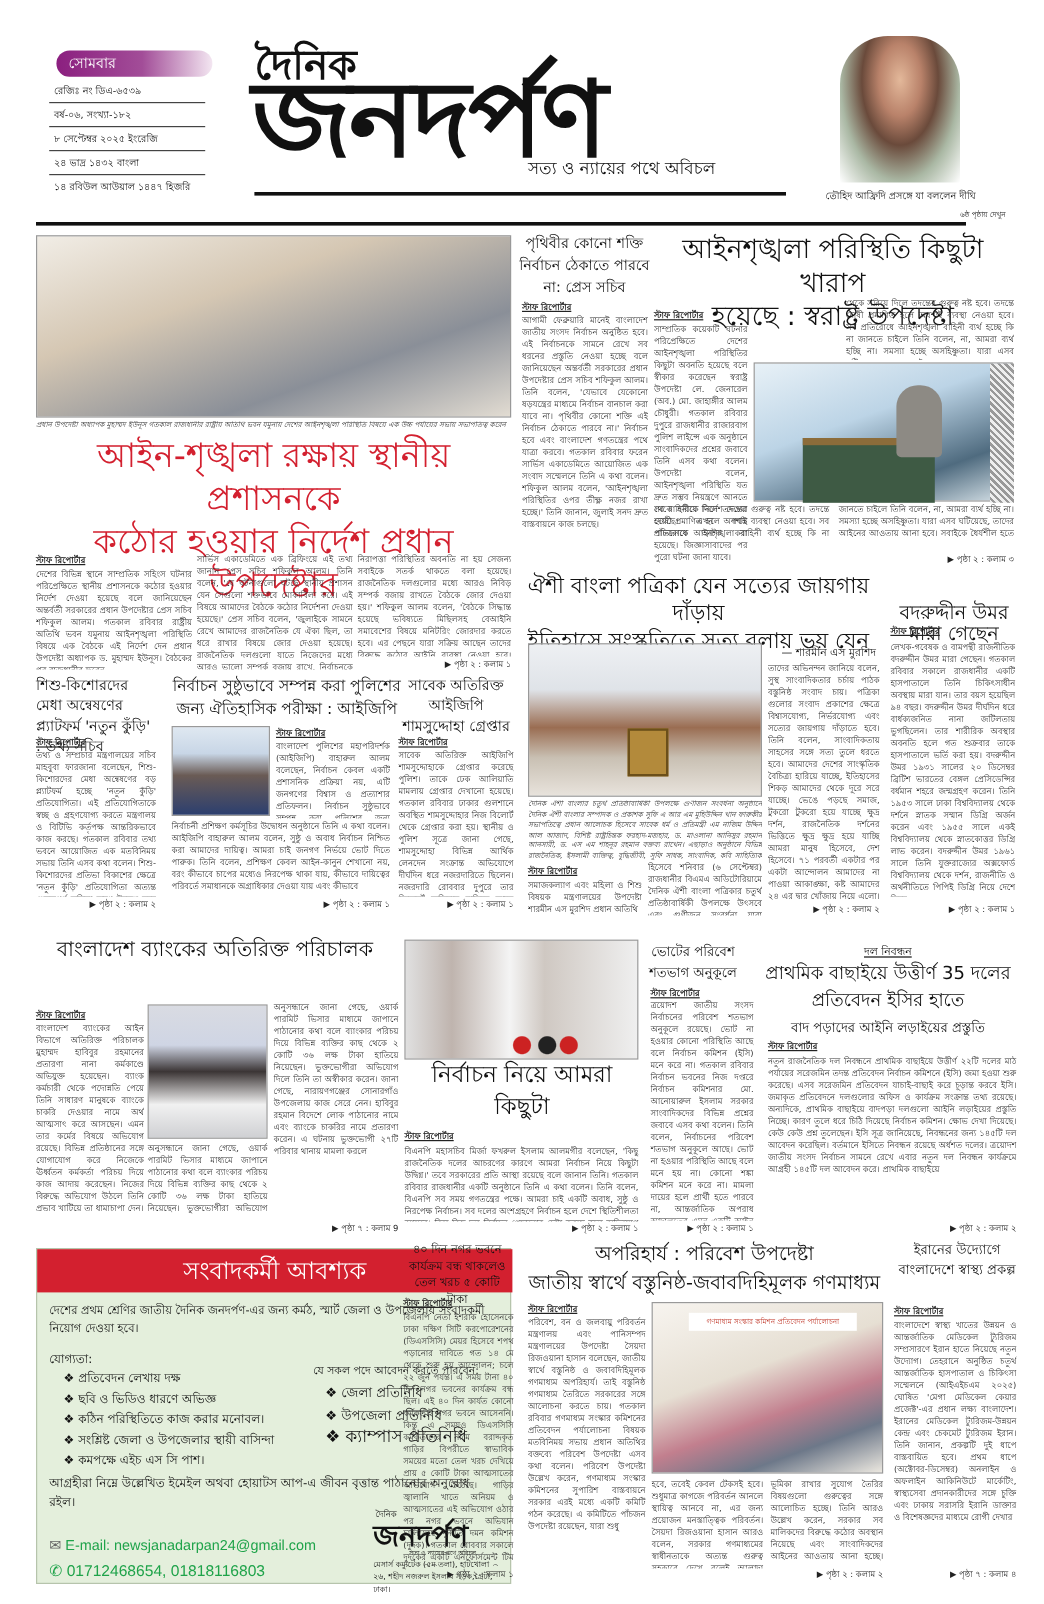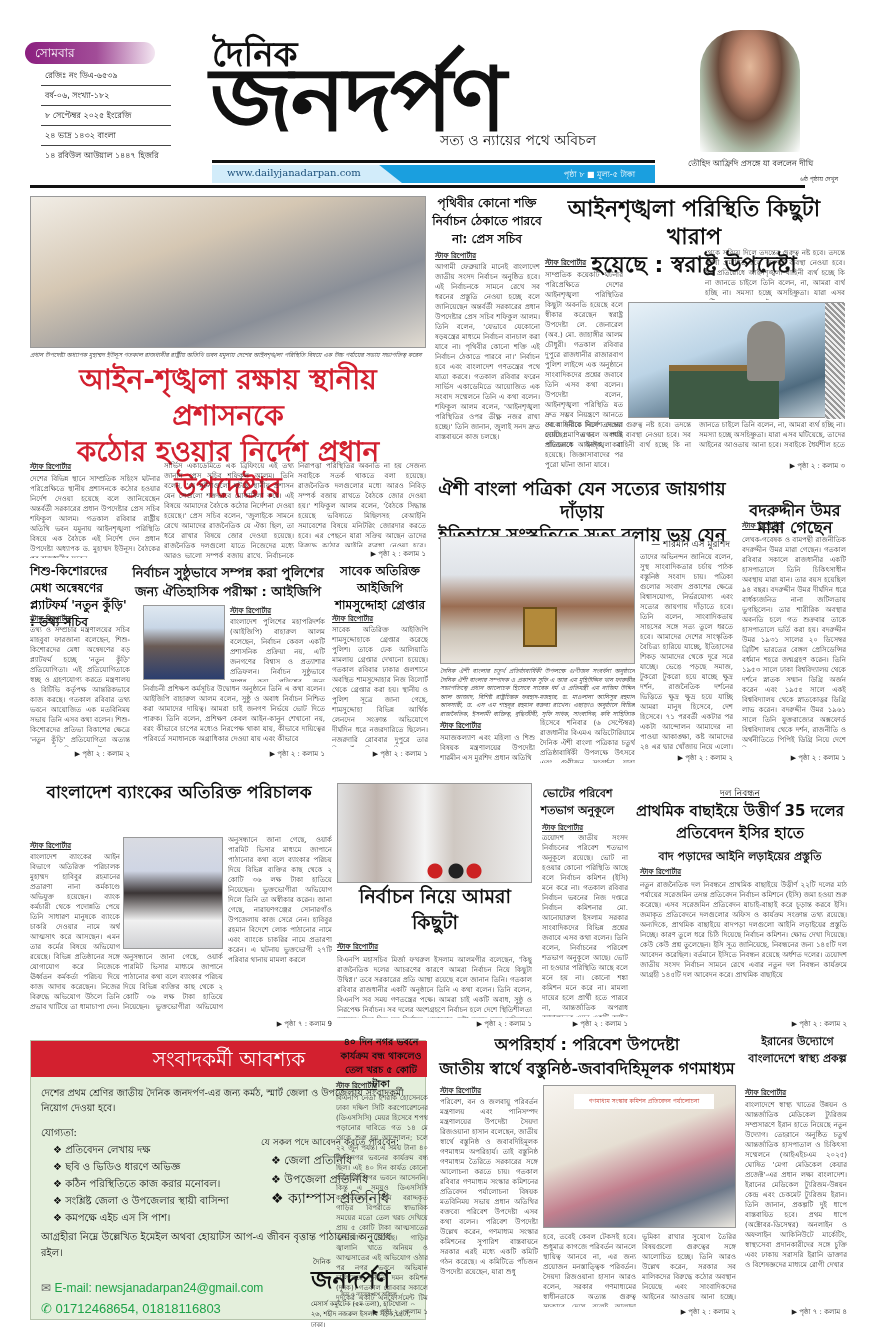--- a/index.html
+++ b/index.html
@@ -6,48 +6,43 @@
   html, body { width: 870px; height: 1337px; background: #fff; overflow: hidden; }
   body { font-family: "DejaVu Sans", sans-serif; color: #111; position: relative; }
   .abs { position: absolute; }
   .body-text { font-size: 7px; line-height: 10px; color: #333; text-align: justify; overflow: hidden; }
   .byline { font-size: 7px; font-weight: bold; text-decoration: underline; color: #222; }
   .jump { font-size: 7px; color: #222; text-align: right; }
   .photo { background: linear-gradient(135deg, #cfd6dc 0%, #9aa5ae 40%, #6b7680 70%, #b9c1c8 100%); border: 1px solid #999; }
   .photo.warm { background: linear-gradient(135deg, #e9e1d6 0%, #c9a88a 35%, #8e6f5a 65%, #ddd 100%); }
   .photo.blue { background: linear-gradient(160deg, #e8f1f7 0%, #bcd4e6 40%, #4f6b7f 75%, #d9e4ea 100%); }
   .photo.hall { background: linear-gradient(160deg, #f1ede6 0%, #d5c7b3 35%, #8a8f98 70%, #e2dcd2 100%); }
-  .hl { font-family: "DejaVu Sans", sans-serif; text-align: center; color: #111; font-weight: bold; }
+  .hl { font-family: "DejaVu Sans", sans-serif; text-align: center; color: #111; font-weight: normal; }
   .rule { background: #111; }
   .sidebox-row { font-size: 8px; line-height: 19px; padding-left: 4px; border-bottom: 1px solid #444; }
   .bullet { font-size: 10px; line-height: 17px; }
 </style>
 </head>
 <body>
 
 <div class="abs" style="left:0;top:0;width:870px;height:190px;">
 
-  <div class="abs" style="left:25px;top:42px;width:130px;height:22px;background:linear-gradient(90deg,#8b1f7f 0%,#a24d98 55%,#f3e6f1 100%);color:#fff;font-size:12px;line-height:22px;padding-left:10px;border-radius:11px;">সোমবার</div>
+  <div class="abs" style="left:47px;top:42px;width:130px;height:22px;background:linear-gradient(90deg,#8b1f7f 0%,#a24d98 55%,#f3e6f1 100%);color:#fff;font-size:12px;line-height:22px;padding-left:10px;border-radius:11px;">সোমবার</div>
   <div class="abs" style="left:41px;top:66px;width:130px;">
     <div class="sidebox-row">রেজিঃ নং ডিএ-৬৫৩৯</div>
     <div class="sidebox-row">বর্ষ-০৬, সংখ্যা-১৮২</div>
     <div class="sidebox-row">৮ সেপ্টেম্বর ২০২৫ ইংরেজি</div>
     <div class="sidebox-row">২৪ ভাদ্র ১৪৩২ বাংলা</div>
     <div class="sidebox-row" style="border-bottom:none;">১৪ রবিউল আউয়াল ১৪৪৭ হিজরি</div>
   </div>
 
   <div class="abs" style="left:212px;top:28px;font-size:34px;font-weight:bold;color:#111;">দৈনিক</div>
   <div class="abs" style="left:210px;top:50px;width:445px;font-size:88px;font-weight:900;letter-spacing:-2px;line-height:100px;color:#111;transform:scaleX(1.05);transform-origin:left;">জনদর্পণ</div>
   <div class="abs" style="left:440px;top:129px;font-size:14px;color:#111;">সত্য ও ন্যায়ের পথে অবিচল</div>
   <div class="abs rule" style="left:212px;top:160px;width:443px;height:3px;"></div>
-  <div class="abs" style="left:212px;top:165px;width:443px;height:18px;background:#1a9fdf;">
-    <div class="abs" style="left:0;top:0;width:190px;height:18px;background:#d2ecfa;clip-path:polygon(0 0,88% 0,100% 100%,0 100%);"></div>
-    <div class="abs" style="left:15px;top:2px;font-family:'DejaVu Serif',serif;font-size:10px;color:#1b4f7a;">www.dailyjanadarpan.com</div>
-    <div class="abs" style="right:20px;top:3px;font-size:8px;color:#fff;">পৃষ্ঠা ৮ ■ মূল্য-৫ টাকা</div>
-  </div>
 
   <div class="abs photo warm" style="left:700px;top:30px;width:100px;height:122px;border:none;border-radius:40px 40px 0 0;background:radial-gradient(ellipse at 50% 30%,#e3b89a 0%,#b9826a 25%,#6a4a3b 45%,#aab8a4 70%,#fff 100%);"></div>
   <div class="abs" style="left:688px;top:157px;font-size:8px;color:#111;">তৌহিদ আফ্রিদি প্রসঙ্গে যা বললেন দীঘি</div>
   <div class="abs" style="left:800px;top:174px;font-size:6px;color:#111;">৬ষ্ঠ পৃষ্ঠায় দেখুন</div>
 
   <div class="abs rule" style="left:30px;top:185px;width:775px;height:3px;"></div>
 </div>
 
 <div class="abs photo hall" style="left:30px;top:196px;width:396px;height:152px;"></div>
 <div class="abs" style="left:30px;top:351px;width:396px;font-size:6px;line-height:8px;font-style:italic;color:#333;white-space:nowrap;overflow:hidden;">প্রধান উপদেষ্টা অধ্যাপক মুহাম্মদ ইউনূস গতকাল রাজধানীর রাষ্ট্রীয় অতিথি ভবন যমুনায় দেশের আইনশৃঙ্খলা পরিস্থিতি বিষয়ে এক উচ্চ পর্যায়ের সভায় সভাপতিত্ব করেন</div>
@@ -80,21 +75,21 @@
   <div class="abs" style="left:196px;top:0;width:20px;height:116px;background:repeating-linear-gradient(45deg,#eee 0 2px,#999 2px 4px);"></div>
 </div>
 <div class="abs body-text" style="left:545px;top:420px;width:300px;height:38px;column-count:2;column-gap:8px;">থেকে সরিয়ে দিলে তদন্তের গুরুত্ব নষ্ট হবে। তদন্তে দোষী প্রমাণিত হলে অবশ্যই ব্যবস্থা নেওয়া হবে। সব প্রতিরোধে আইনশৃঙ্খলা বাহিনী ব্যর্থ হচ্ছে কি না জানতে চাইলে তিনি বলেন, না, আমরা ব্যর্থ হচ্ছি না। সমস্যা হচ্ছে অসহিষ্ণুতা। যারা এসব ঘটিয়েছে, তাদের আইনের আওতায় আনা হবে। সবাইকে ধৈর্যশীল হতে হবে। এমন পরিস্থিতি নির্বাচনে জনগণের অংশগ্রহণে প্রভাব ফেলবে কি না জানতে চাইলে উপদেষ্টা বলেন, জনগণ যখন নির্বাচনমুখী হবে, তখন তাদের কেউ বাধা দিতে পারবে না। ভোটকেন্দ্রে যেতেও কেউ প্রতিহত করতে পারবে না।</div>
 <div class="abs jump" style="left:720px;top:460px;width:125px;">▶ পৃষ্ঠা ২ : কলাম ৩</div>
 
 <div class="abs hl" style="left:30px;top:563px;width:100px;font-size:12px;line-height:17px;text-align:left;">শিশু-কিশোরদের মেধা অন্বেষণের প্ল্যাটফর্ম 'নতুন কুঁড়ি' : তথ্য সচিব</div>
 <div class="abs byline" style="left:30px;top:613px;">স্টাফ রিপোর্টার</div>
 <div class="abs body-text" style="left:30px;top:625px;width:100px;height:122px;">তথ্য ও সম্প্রচার মন্ত্রণালয়ের সচিব মাহবুবা ফারজানা বলেছেন, শিশু-কিশোরদের মেধা অন্বেষণের বড় প্ল্যাটফর্ম হচ্ছে 'নতুন কুঁড়ি' প্রতিযোগিতা। এই প্রতিযোগিতাকে স্বচ্ছ ও গ্রহণযোগ্য করতে মন্ত্রণালয় ও বিটিভি কর্তৃপক্ষ আন্তরিকভাবে কাজ করছে। গতকাল রবিবার তথ্য ভবনে আয়োজিত এক মতবিনিময় সভায় তিনি এসব কথা বলেন। শিশু-কিশোরদের প্রতিভা বিকাশের ক্ষেত্রে 'নতুন কুঁড়ি' প্রতিযোগিতা অত্যন্ত গুরুত্বপূর্ণ ভূমিকা রাখে উল্লেখ করে সচিব বলেন, এই প্রতিযোগিতার মাধ্যমে অনেক গুণী শিল্পী</div>
 <div class="abs jump" style="left:30px;top:748px;width:100px;">▶ পৃষ্ঠা ২ : কলাম ২</div>
 
-<div class="abs hl" style="left:132px;top:563px;width:192px;">
+<div class="abs hl" style="left:143px;top:563px;width:192px;">
   <div style="font-size:13px;line-height:19px;">নির্বাচন সুষ্ঠুভাবে সম্পন্ন করা পুলিশের</div>
   <div style="font-size:13px;line-height:19px;">জন্য ঐতিহাসিক পরীক্ষা : আইজিপি</div>
 </div>
 <div class="abs photo" style="left:143px;top:605px;width:82px;height:75px;background:linear-gradient(180deg,#dfe8f1 0%,#c8d6e6 30%,#6a5b55 55%,#2c3f6f 100%);"></div>
 <div class="abs byline" style="left:230px;top:605px;">স্টাফ রিপোর্টার</div>
 <div class="abs body-text" style="left:230px;top:617px;width:95px;height:65px;">বাংলাদেশ পুলিশের মহাপরিদর্শক (আইজিপি) বাহারুল আলম বলেছেন, নির্বাচন কেবল একটি প্রশাসনিক প্রক্রিয়া নয়, এটি জনগণের বিশ্বাস ও প্রত্যাশার প্রতিফলন। নির্বাচন সুষ্ঠুভাবে সম্পন্ন করা পুলিশের জন্য ঐতিহাসিক পরীক্ষা। গতকাল রবিবার রাজারবাগ পুলিশ লাইন্স অডিটোরিয়ামে নির্বাচনী প্রশিক্ষণ কর্মসূচির উদ্বোধন অনুষ্ঠানে</div>
 <div class="abs body-text" style="left:143px;top:684px;width:182px;height:62px;">নির্বাচনী প্রশিক্ষণ কর্মসূচির উদ্বোধন অনুষ্ঠানে তিনি এ কথা বলেন। আইজিপি বাহারুল আলম বলেন, সুষ্ঠু ও অবাধ নির্বাচন নিশ্চিত করা আমাদের দায়িত্ব। আমরা চাই জনগণ নির্ভয়ে ভোট দিতে পারুক। তিনি বলেন, প্রশিক্ষণ কেবল আইন-কানুন শেখানো নয়, বরং কীভাবে চাপের মধ্যেও নিরপেক্ষ থাকা যায়, কীভাবে দায়িত্বের পরিবর্তে সমাধানকে অগ্রাধিকার দেওয়া যায় এবং কীভাবে</div>
 <div class="abs jump" style="left:230px;top:748px;width:95px;">▶ পৃষ্ঠা ২ : কলাম ১</div>
 
 <div class="abs hl" style="left:330px;top:563px;width:100px;font-size:12px;line-height:17px;">সাবেক অতিরিক্ত আইজিপি শামসুদ্দোহা গ্রেপ্তার</div>

